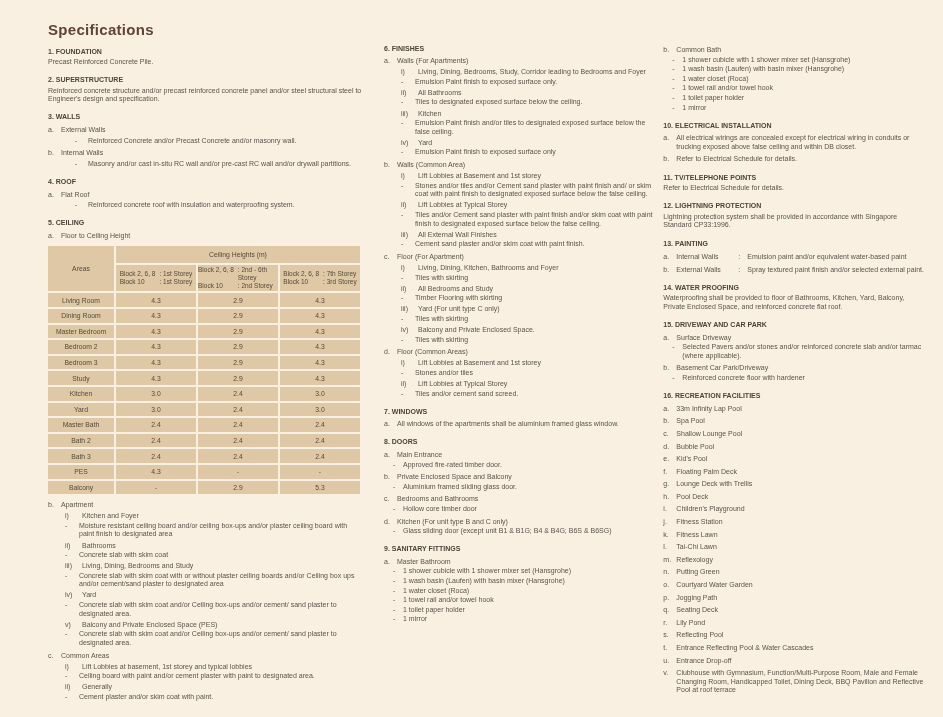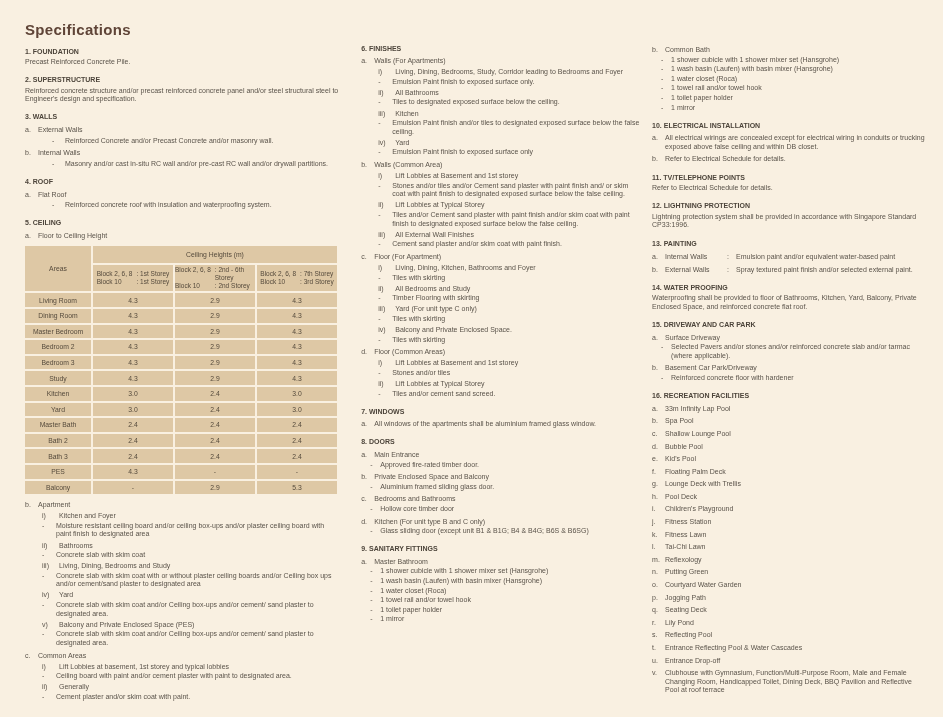--- a/index.html
+++ b/index.html
@@ -1,19 +1,19 @@
 <!DOCTYPE html>
 <html><head>
 <meta charset="utf-8">
 <style>
   html,body{margin:0;padding:0;}
   body{background:#f9f0e1;}
   .page{position:relative;width:943px;height:717px;overflow:hidden;background:#f9f0e1;
         font-family:"Liberation Sans",sans-serif;font-size:7px;color:#5a534a;}
-  .cols{display:flex;padding:14px 16px 0 25px;box-sizing:border-box;}
+  .cols{display:flex;padding:14px 16px 0 25px;box-sizing:border-box;margin-left:23px;}
   .col{box-sizing:border-box;}
   .col-left{width:320px;margin-right:22px;}
   .col-mid{width:286px;margin-right:10px;padding-top:21px;}
   .col-right{width:280px;padding-top:28px;}
 
   .title{font-size:15px;font-weight:bold;color:#5f4437;letter-spacing:.3px;margin:7px 0 3px 0;}
 
   .ln{display:flex;align-items:flex-start;line-height:8.6px;margin-top:1px;}
   .ln .x{flex:1;}
   .ln .m{white-space:pre;}

